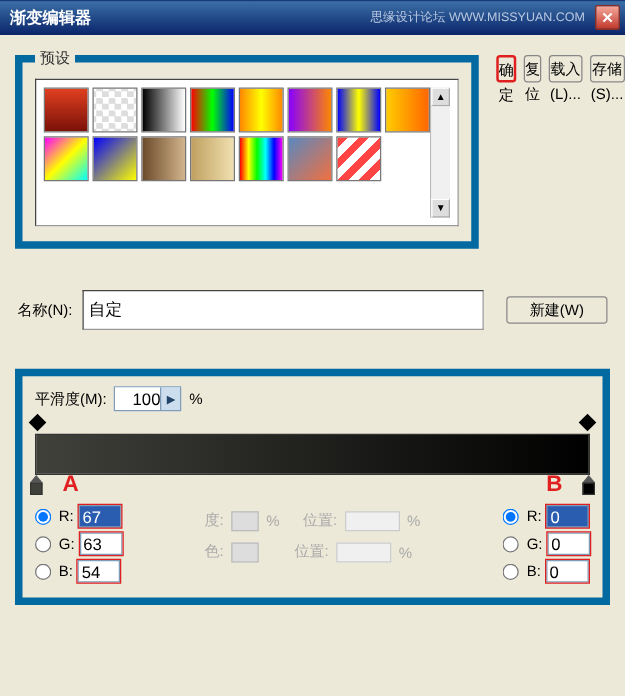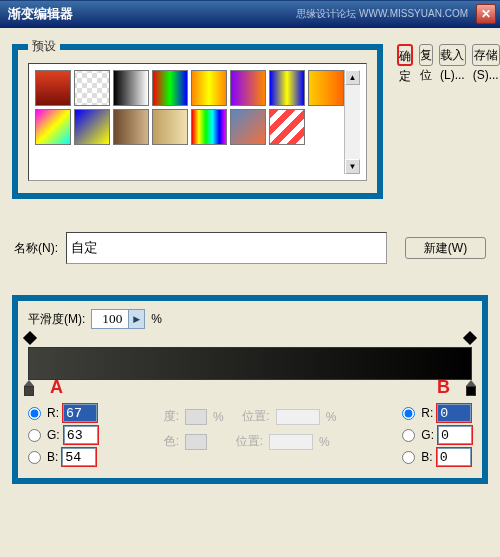--- a/index.html
+++ b/index.html
@@ -23,36 +23,36 @@
   .sb-btn { height:15px; background:#ddd; border:1px outset #fff; font-size:8px; text-align:center; line-height:13px;}
   .sb-track { flex:1; background:#f0f0f0;}
   .namerow { display:flex; align-items:center; gap:8px; margin: 4px 2px 31px 2px;}
   .namerow label { white-space:nowrap; }
   .namerow input { flex:1; height:32px; border:1px inset #999; padding:0 4px; background:#fff;}
   .namerow .btn { width: 81px; margin-left:10px;}
   .row { display:flex; align-items:center; gap:6px; margin-bottom:8px; }
   .row label { }
   select { height:20px; border:1px solid #7f9db9; background:#fff; width:70px; font-size:12px;}
   .spinner { display:inline-flex; align-items:center; border:1px solid #7f9db9; height:20px; background:#fff;}
-  .spinner input { border:none; width:36px; text-align:center; padding-left:4px; height:18px;font-family:Liberation Serif, serif;}
+  .spinner input { border:none; width:36px; text-align:right; padding-left:4px; height:18px;}
   .spinner .arrow { width:16px; height:18px; background:#cde; border-left:1px solid #7f9db9; text-align:center; font-size:9px; color:#246; line-height:18px;}
   .grad-rail { position:relative; margin-top:18px; margin-bottom:24px;}
   .opstop { position:absolute; top:-14px; width:10px; height:12px; }
   .opstop .diamond { width:10px; height:10px; background:#000; transform:rotate(45deg);}
   .gradbar { height:33px; border:1px solid #333; background:linear-gradient(to right,#40413b 0%, #000000 100%); position:relative;}
   .colstop { position:absolute; bottom:-16px; display:flex; flex-direction:column; align-items:center;}
   .colstop .tri { width:0;height:0;border-left:5px solid transparent;border-right:5px solid transparent;border-bottom:6px solid #555;}
   .colstop .sq { width:10px;height:10px; border:1px solid #333;}
   .label-A { position:absolute; left:22px; bottom:-18px; color:#e02020; font-weight:bold; font-size:18px;}
   .label-B { position:absolute; right:22px; bottom:-18px; color:#e02020; font-weight:bold; font-size:18px;}
   .bottomgrid { display:flex; justify-content:space-between; gap:20px; margin-top:6px;}
   .rgbcol { display:flex; flex-direction:column; gap:4px;}
   .rgbrow { display:flex; align-items:center; gap:4px;}
   .rgbrow input[type=radio]{ margin-right:2px;}
-  .rgbval { width:34px; height:18px; border:1px solid #7f9db9; padding:0 2px;font-family:Liberation Mono, monospace;}
+  .rgbval { width:34px; height:18px; border:1px solid #7f9db9; padding:0 2px;}
   .rgbcol.hl .rgbval { outline:1px solid #e02020;}
   .selval { background:#2a5db0; color:#fff;}
   .midcol { color:#aaa; display:flex; flex-direction:column; gap:8px; padding-top:4px;}
   .midrow { display:flex; align-items:center; gap:6px;}
   .midrow .swatch-sm { width:22px;height:16px; border:1px solid #bbb; background:#ddd;}
   .midrow input { width:44px; height:16px; border:1px solid #ccc; background:#f0f0f0;}
 </style>
 </head>
 <body>
 

